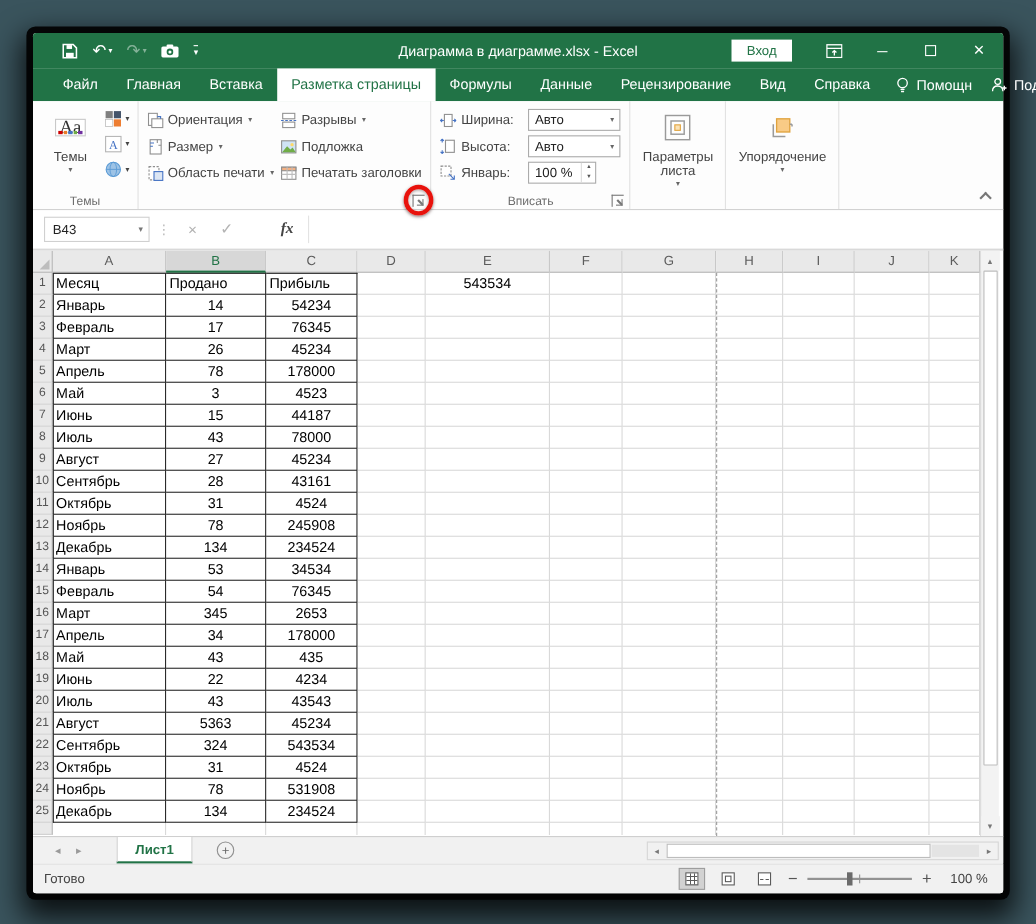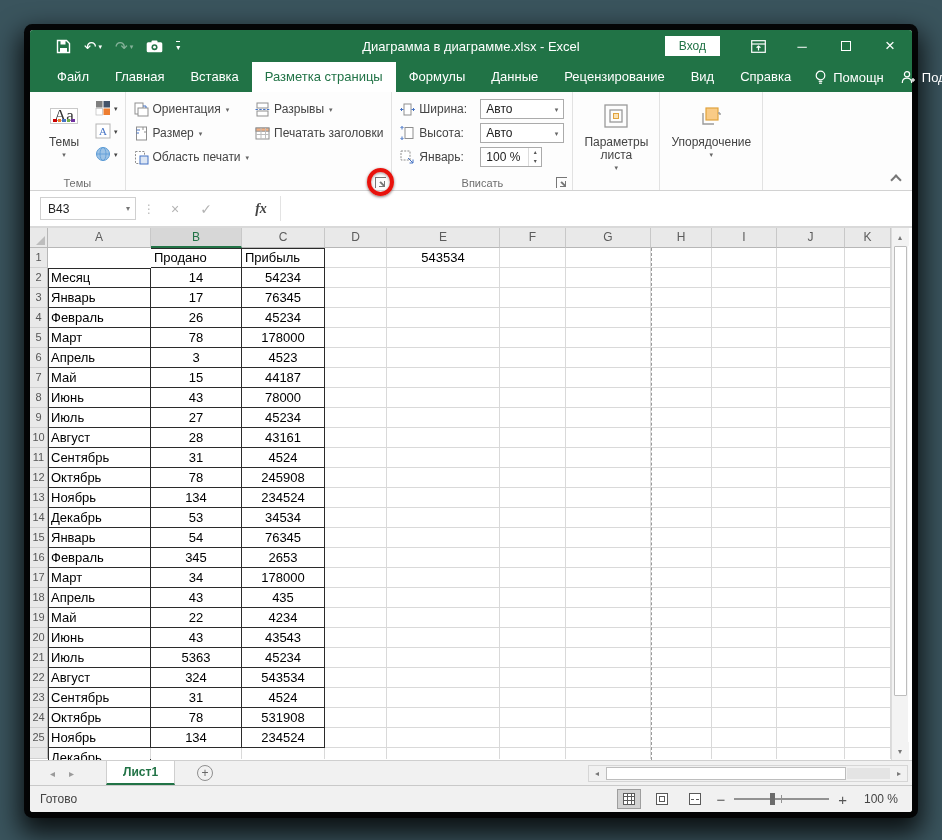--- a/index.html
+++ b/index.html
@@ -76,21 +76,21 @@
   .corner { width:18px; height:20px; background:#e9e9e9; border-right:1px solid #b7b7b7; border-bottom:1px solid #b7b7b7; position:relative; }
   .corner::after { content:""; position:absolute; right:2px; bottom:2px; border-style:solid; border-width:0 0 9px 9px; border-color:transparent transparent #bdbdbd transparent; }
   .colh { height:20px; background:#e9e9e9; border-right:1px solid #c8c8c8; border-bottom:1px solid #b7b7b7; font-size:12px; color:#5c5c5c; text-align:center; line-height:19px; flex:none; cursor:default; }
   .colh.sel { background:#d7d7d7; color:var(--accent,#217346); border-bottom:2px solid var(--accent,#217346); line-height:18px; }
   .grow { display:flex; height:20px; }
   .grow.sliver { height:11px; overflow:hidden; }
   .rn { width:18px; background:#e9e9e9; border-right:1px solid #b7b7b7; border-bottom:1px solid #d0d0d0; font-size:11px; color:#555; text-align:center; line-height:19px; flex:none; }
   .cell { flex:none; height:20px; border-right:1px solid #d9d9d9; border-bottom:1px solid #d9d9d9; font-size:13px; color:#000; line-height:19px; padding:0 3px; overflow:hidden; white-space:nowrap; cursor:default; }
   .cell.num { text-align:center; }
   .cell.tb { border-right:1px solid #2b2b2b; border-bottom:1px solid #2b2b2b; }
-  .cell.tl { border-left:1px solid #2b2b2b; padding-left:2px;margin-top:20px; }
+  .cell.tl { border-left:1px solid #2b2b2b; padding-left:2px; }
   .cell.tt { border-top:1px solid #2b2b2b; line-height:18px; }
   .pagebreak { position:absolute; top:20px; bottom:0; width:0; border-left:1px dashed #9a9a9a; z-index:3; }
 
   .vscroll { width:17px; flex:none; background:#f3f3f3; border-left:1px solid #dcdcdc; display:flex; flex-direction:column; align-items:center; }
   .sarr { width:17px; height:18px; display:flex; align-items:center; justify-content:center; font-size:8px; color:#777; background:#f3f3f3; }
   .vthumb { width:13px; height:450px; background:#fff; border:1px solid #bdbdbd; border-radius:1px; }
   .vscroll .sarr.bot { margin-top:auto; }
 
   
   .sheetbar { height:25px; flex:none; background:#f1f1f1; border-top:1px solid #cfcfcf; display:flex; align-items:stretch; }
@@ -289,20 +289,28 @@
           <svg width="15" height="15" viewBox="0 0 15 15">
               <rect x="2" y="1" width="11" height="5" fill="#fff" stroke="#8f8f8f"></rect>
               <rect x="2" y="9" width="11" height="5" fill="#fff" stroke="#8f8f8f"></rect>
               <line x1="0.5" y1="7.5" x2="14.5" y2="7.5" stroke="#4472c4" stroke-dasharray="2.4 1.4"></line>
             </svg>
           <span>Разрывы</span>
             <span class="caret">▾</span>
         </span>
         <span class="rrow">
           <svg width="15" height="15" viewBox="0 0 15 15">
+              <rect x="1" y="2" width="13" height="11" fill="#cfe3f5" stroke="#8f8f8f"></rect>
+              <circle cx="10.5" cy="5.5" r="1.5" fill="#ffd966"></circle>
+              <path d="M1.5 12.5 L6 7 L9 10 L11 8 L13.8 12.5 z" fill="#70ad47"></path>
+            </svg>
+          <span>Подложка</span>
+        </span>
+        <span class="rrow">
+          <svg width="15" height="15" viewBox="0 0 15 15">
               <rect x="1" y="2" width="13" height="11" fill="#fff" stroke="#8f8f8f"></rect>
               <rect x="1" y="2" width="13" height="3.2" fill="#f4b183" stroke="#8f8f8f"></rect>
               <line x1="1" y1="8.5" x2="14" y2="8.5" stroke="#bdbdbd"></line>
               <line x1="6" y1="2" x2="6" y2="13" stroke="#bdbdbd"></line>
               <line x1="10.5" y1="2" x2="10.5" y2="13" stroke="#bdbdbd"></line>
             </svg>
           <span>Печатать заголовки</span>
         </span>
       </div>
       <span class="launch"></span>

